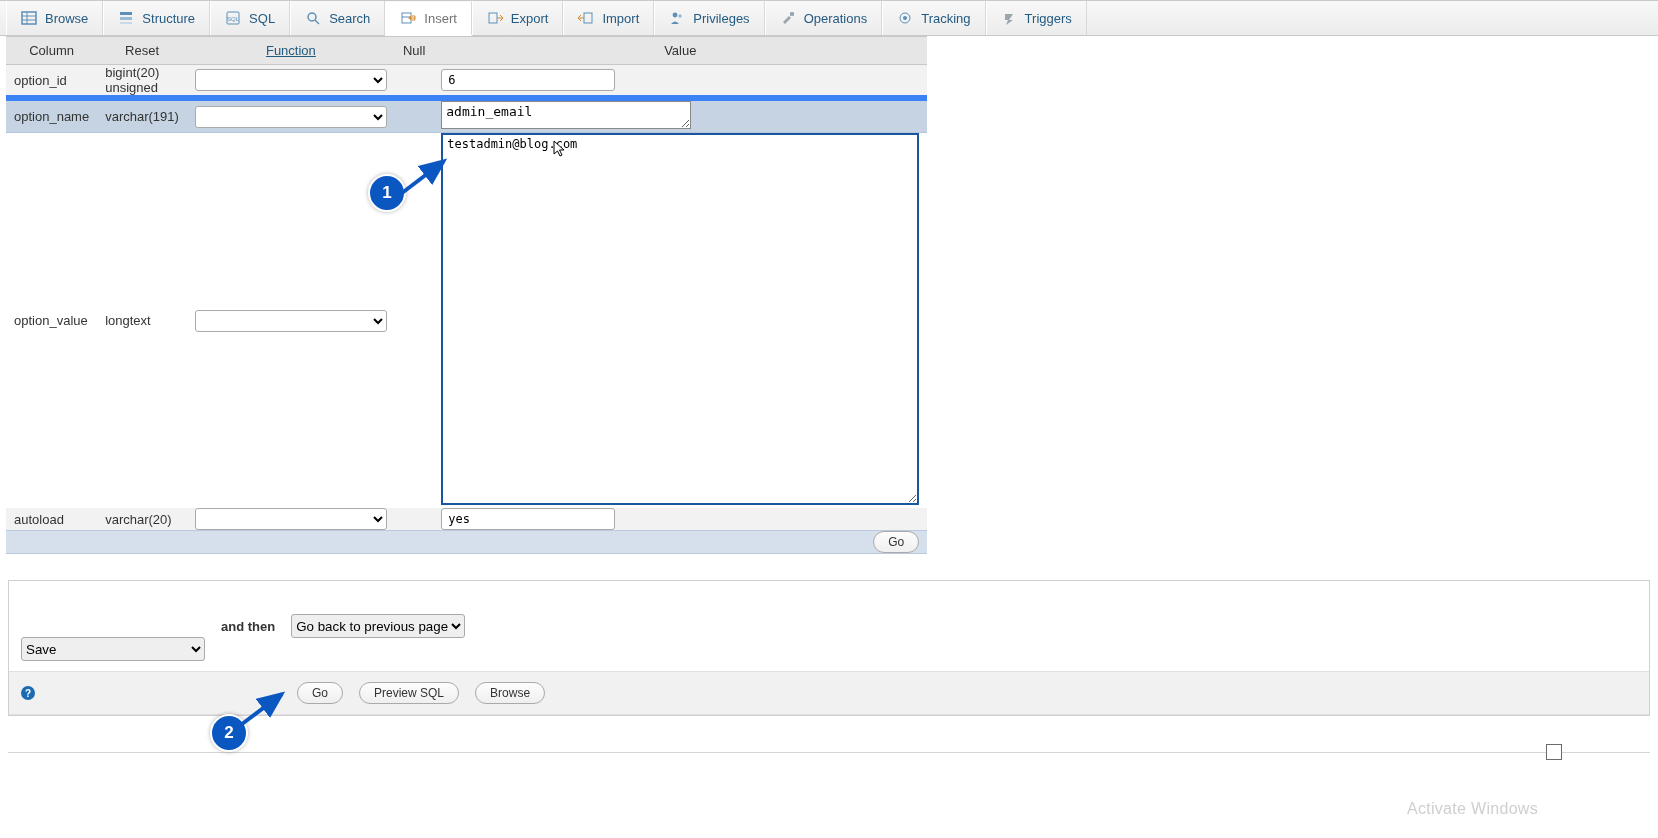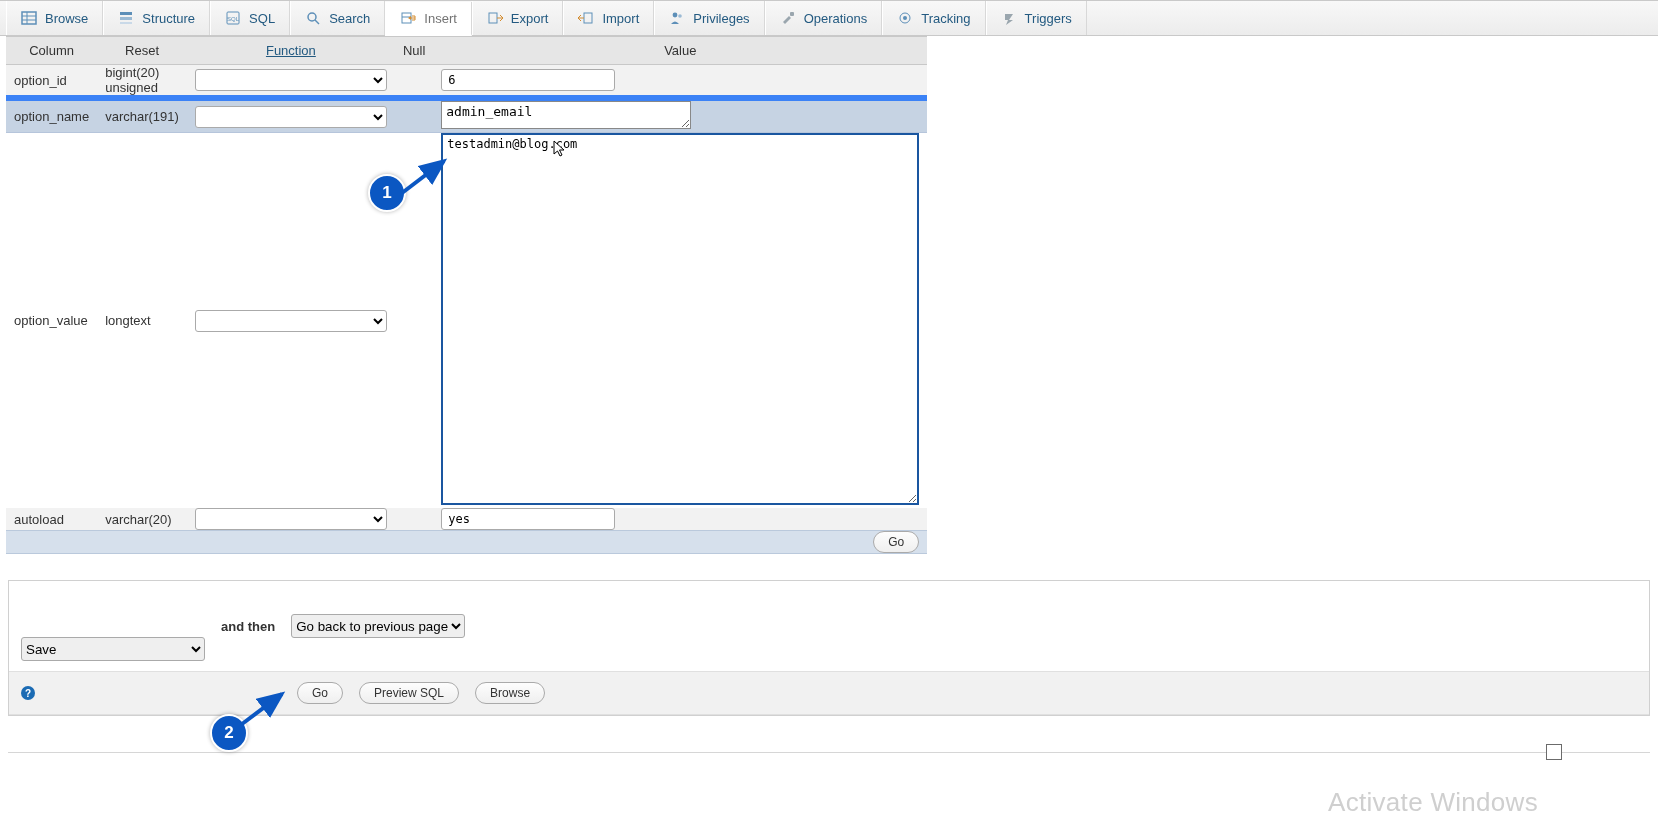--- a/index.html
+++ b/index.html
@@ -32,21 +32,21 @@
   .lowerbox{border:1px solid #d0d0d0;margin:26px 8px 0 8px;}
   .lowerbox .seg{display:flex;align-items:center;gap:16px;padding:10px 12px;border-bottom:1px solid #e0e0e0;background:#fff;}
   .lowerbox .seg.btm{background:#f1f1f1;}
   select.save{width:184px;height:24px;border:1px solid #aaa;border-radius:3px;margin-top:46px;}
   select.goback{height:24px;border:1px solid #aaa;border-radius:3px;}
   .help-ic{display:inline-flex;align-items:center;justify-content:center;width:14px;height:14px;border-radius:50%;background:#1b6bb4;color:#fff;font-size:10px;font-weight:bold;}
   
   .marker{position:absolute;width:34px;height:34px;border-radius:50%;background:#0b57c2;color:#fff;display:flex;align-items:center;justify-content:center;font-weight:bold;font-size:17px;border:2px solid #fff;box-shadow:0 0 4px rgba(0,0,0,.3);}
   .arrow{position:absolute;}
   
-  .wmark{position:absolute;right:120px;bottom:20px;color:#cfcfcf;font-size:26px;letter-spacing:.3px;text-align:right;}
+  .wmark{position:absolute;right:120px;bottom:20px;color:#cfcfcf;font-size:16px;letter-spacing:.3px;text-align:right;}
   
   .console-tgl{position:absolute;right:96px;bottom:78px;width:14px;height:14px;border:1px solid #6b6b6b;background:#fff;}
   
   .cursor{position:absolute;left:553px;top:140px;width:14px;height:18px;pointer-events:none;}
 </style>
 </head>
 <body>
 
 <div class="tabs">
   <div class="tab">

